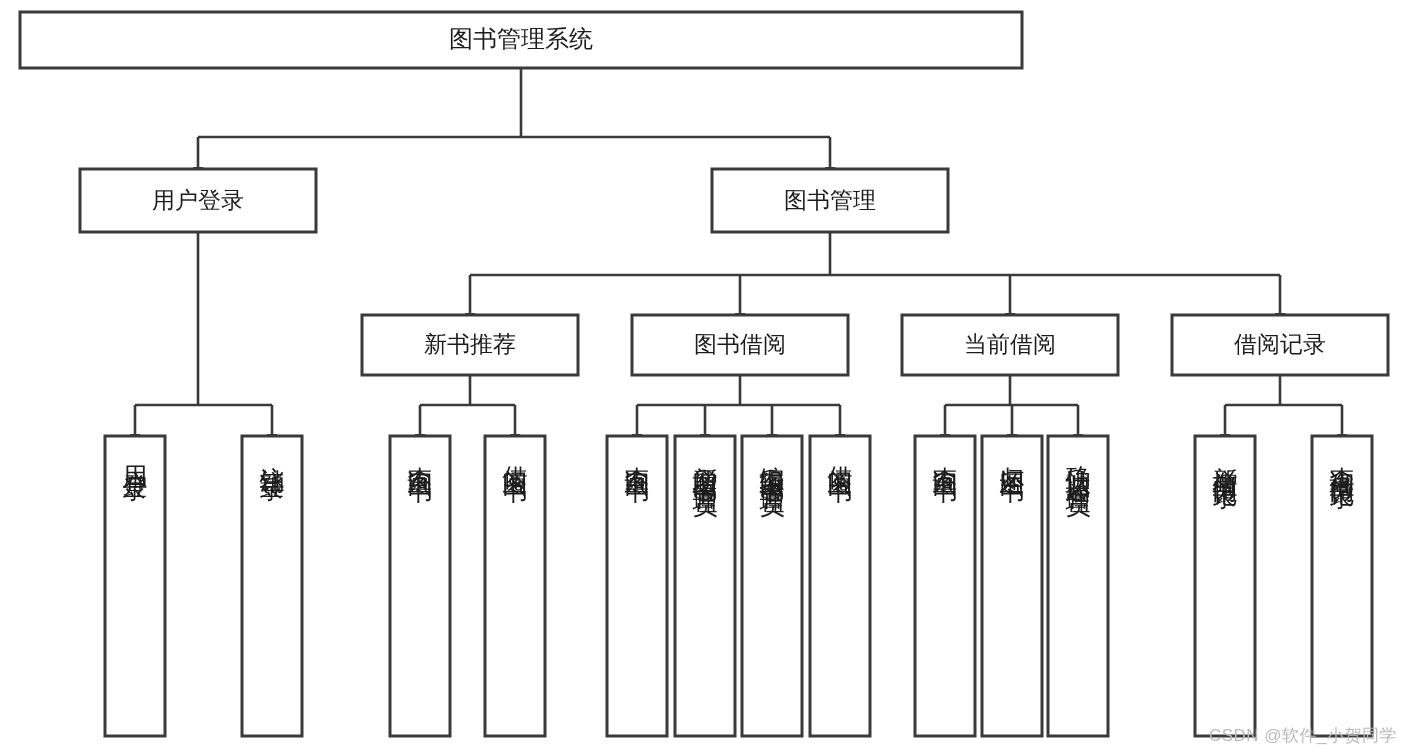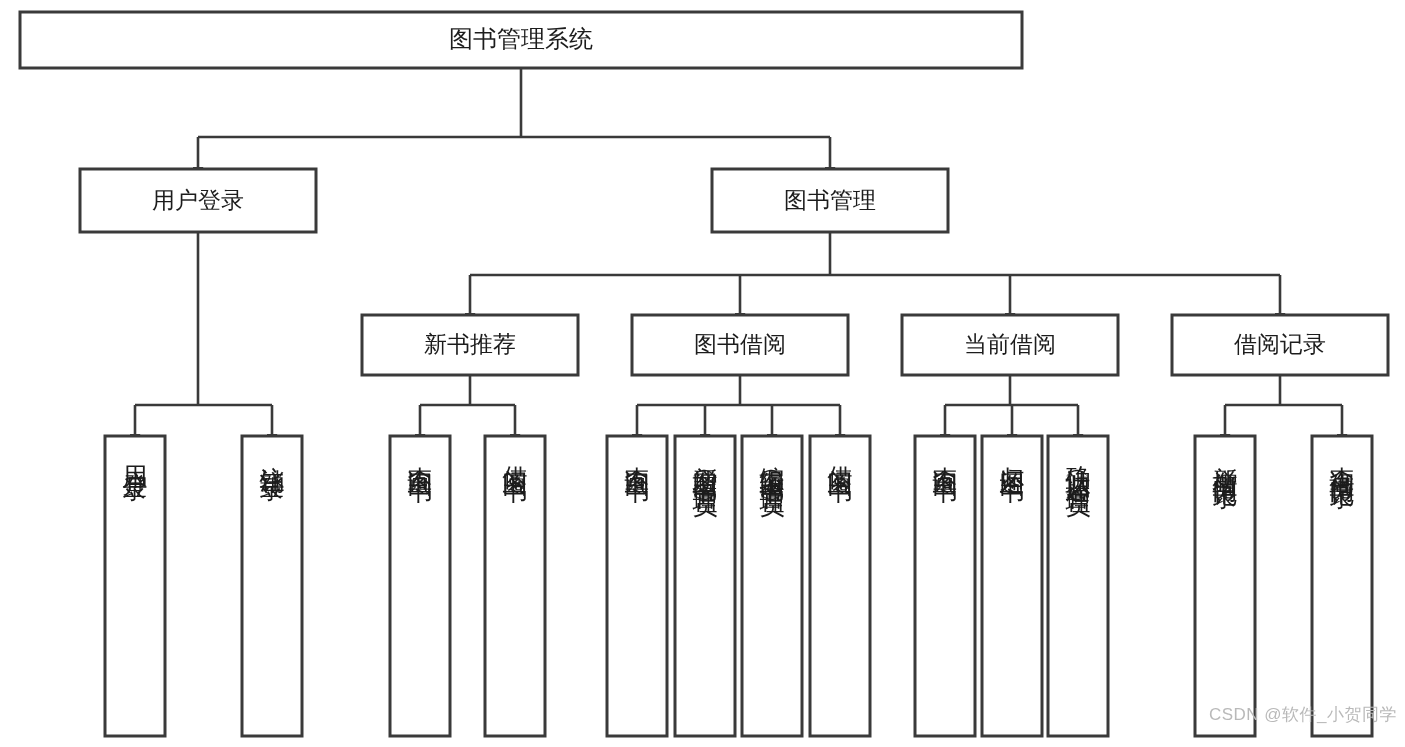--- a/index.html
+++ b/index.html
@@ -70,21 +70,21 @@
     font-family: "Liberation Sans", "DejaVu Sans", sans-serif;
     font-size: 25px;
     line-height: 1;
     letter-spacing: 4px;
     color: #1c1c1c;
     white-space: nowrap;
   }
   .watermark {
     position: absolute;
     right: 8px;
-    bottom: 21px;
+    bottom: 0;
     font-family: "Liberation Sans", "DejaVu Sans", sans-serif;
     font-size: 17px;
     color: #b9b9b9;
     letter-spacing: 0.5px;
     user-select: none;
     white-space: nowrap;
     margin-top: 22px;
   }
 </style>
 </head>

